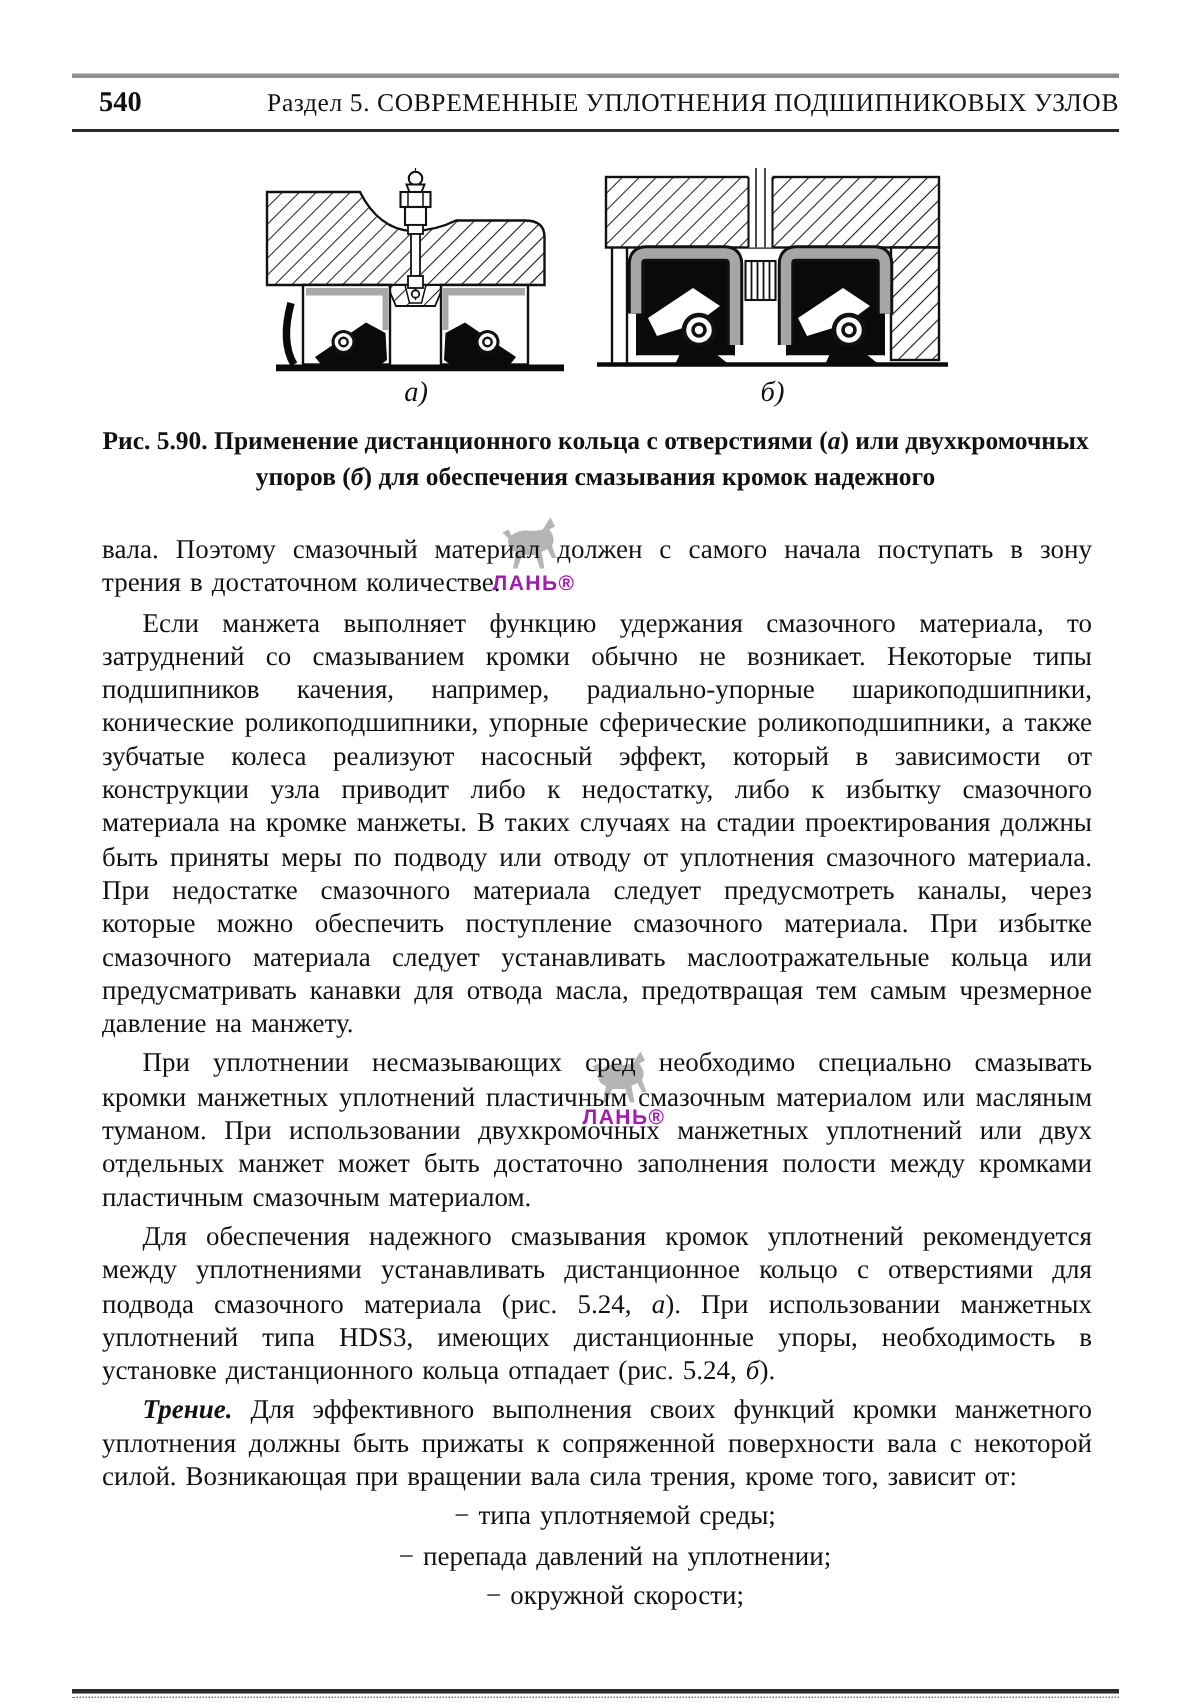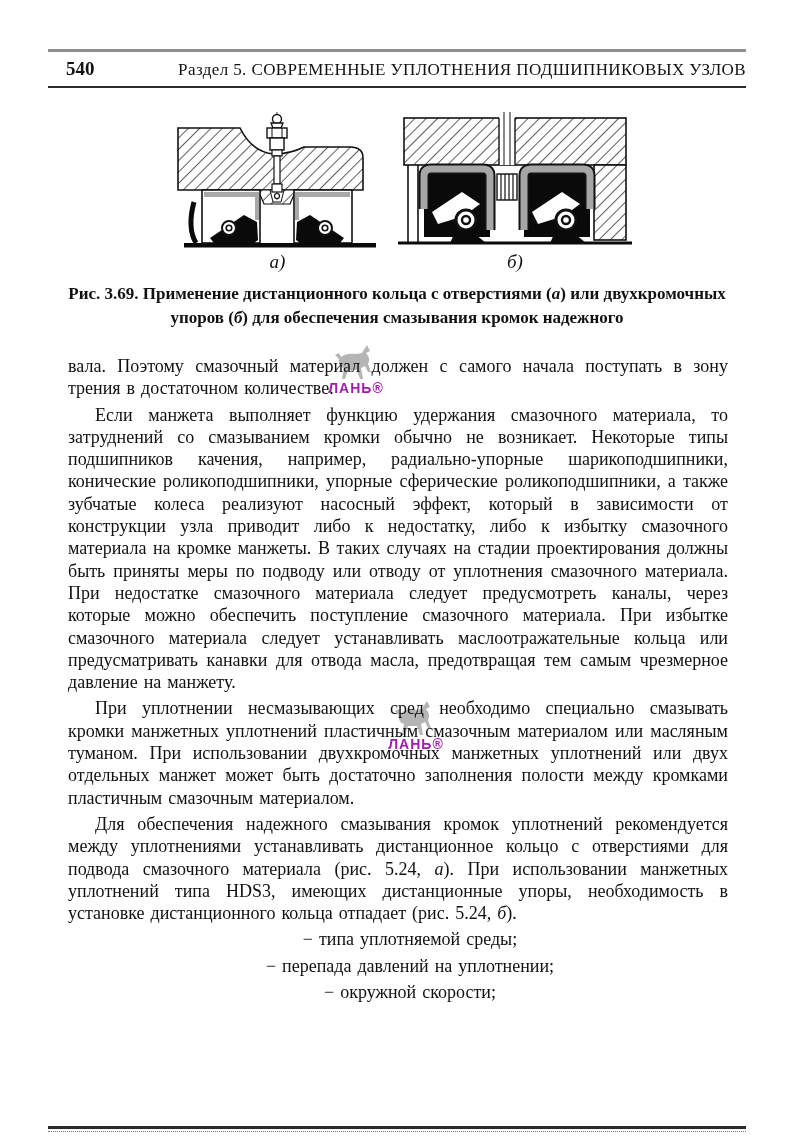--- a/index.html
+++ b/index.html
@@ -172,25 +172,26 @@
       <line x1="111" y1="62" x2="111" y2="88" stroke="#111" stroke-width="1.2"></line>
       <line x1="115" y1="62" x2="115" y2="88" stroke="#111" stroke-width="1.2"></line>
     </g>
 
     <line x1="0" y1="131" x2="234" y2="131" stroke="#0a0a0a" stroke-width="3"></line>
   </svg>
   <div class="fig-label">б)</div>
 </div>
 
 <div class="caption" id="caption">
-    <div><span class="bd">Рис. 3.69. Применение дистанционного кольца с отверстиями (</span><span class="bdit">а</span><span class="bd">) или двухкромочных</span></div>
+    <div><span class="bd">Рис. 5.90. Применение дистанционного кольца с отверстиями (</span><span class="bdit">а</span><span class="bd">) или двухкромочных</span></div>
     <div><span class="bd">упоров (</span><span class="bdit">б</span><span class="bd">) для обеспечения смазывания кромок надежного</span></div>
   </div>
 
 <div class="bodytext" id="bodytext">
     <p class="para"><span>вала. Поэтому смазочный материал должен с самого начала поступать в зону трения в достаточном количестве.</span></p>
     <p class="para ind"><span>Если манжета выполняет функцию удержания смазочного материала, то затруднений со смазыванием кромки обычно не возникает. Некоторые типы подшипников качения, например, радиально-упорные шарикоподшипники, конические роликоподшипники, упорные сферические роликоподшипники, а также зубчатые колеса реализуют насосный эффект, который в зависимости от конструкции узла приводит либо к недостатку, либо к избытку смазочного материала на кромке манжеты. В таких случаях на стадии проектирования должны быть приняты меры по подводу или отводу от уплотнения смазочного материала. При недостатке смазочного материала следует предусмотреть каналы, через которые можно обеспечить поступление смазочного материала. При избытке смазочного материала следует устанавливать маслоотражательные кольца или предусматривать канавки для отвода масла, предотвращая тем самым чрезмерное давление на манжету.</span></p>
     <p class="para ind"><span>При уплотнении несмазывающих сред необходимо специально смазывать кромки манжетных уплотнений пластичным смазочным материалом или масляным туманом. При использовании двухкромочных манжетных уплотнений или двух отдельных манжет может быть достаточно заполнения полости между кромками пластичным смазочным материалом.</span></p>
     <p class="para ind"><span>Для обеспечения надежного смазывания кромок уплотнений рекомендуется между уплотнениями устанавливать дистанционное кольцо с отверстиями для подвода смазочного материала (рис. 5.24, </span><span class="it">а</span><span>). При использовании манжетных уплотнений типа HDS3, имеющих дистанционные упоры, необходимость в установке дистанционного кольца отпадает (рис. 5.24, </span><span class="it">б</span><span>).</span></p>
+    <p class="para ind"><span class="bdit">Трение.</span><span> Для эффективного выполнения своих функций кромки манжетного уплотнения должны быть прижаты к сопряженной поверхности вала с некоторой силой. Возникающая при вращении вала сила трения, кроме того, зависит от:</span></p>
     <p class="para bullet">− типа уплотняемой среды;</p>
     <p class="para bullet">− перепада давлений на уплотнении;</p>
     <p class="para bullet">− окружной скорости;</p>
   </div>
 
 </body></html>

